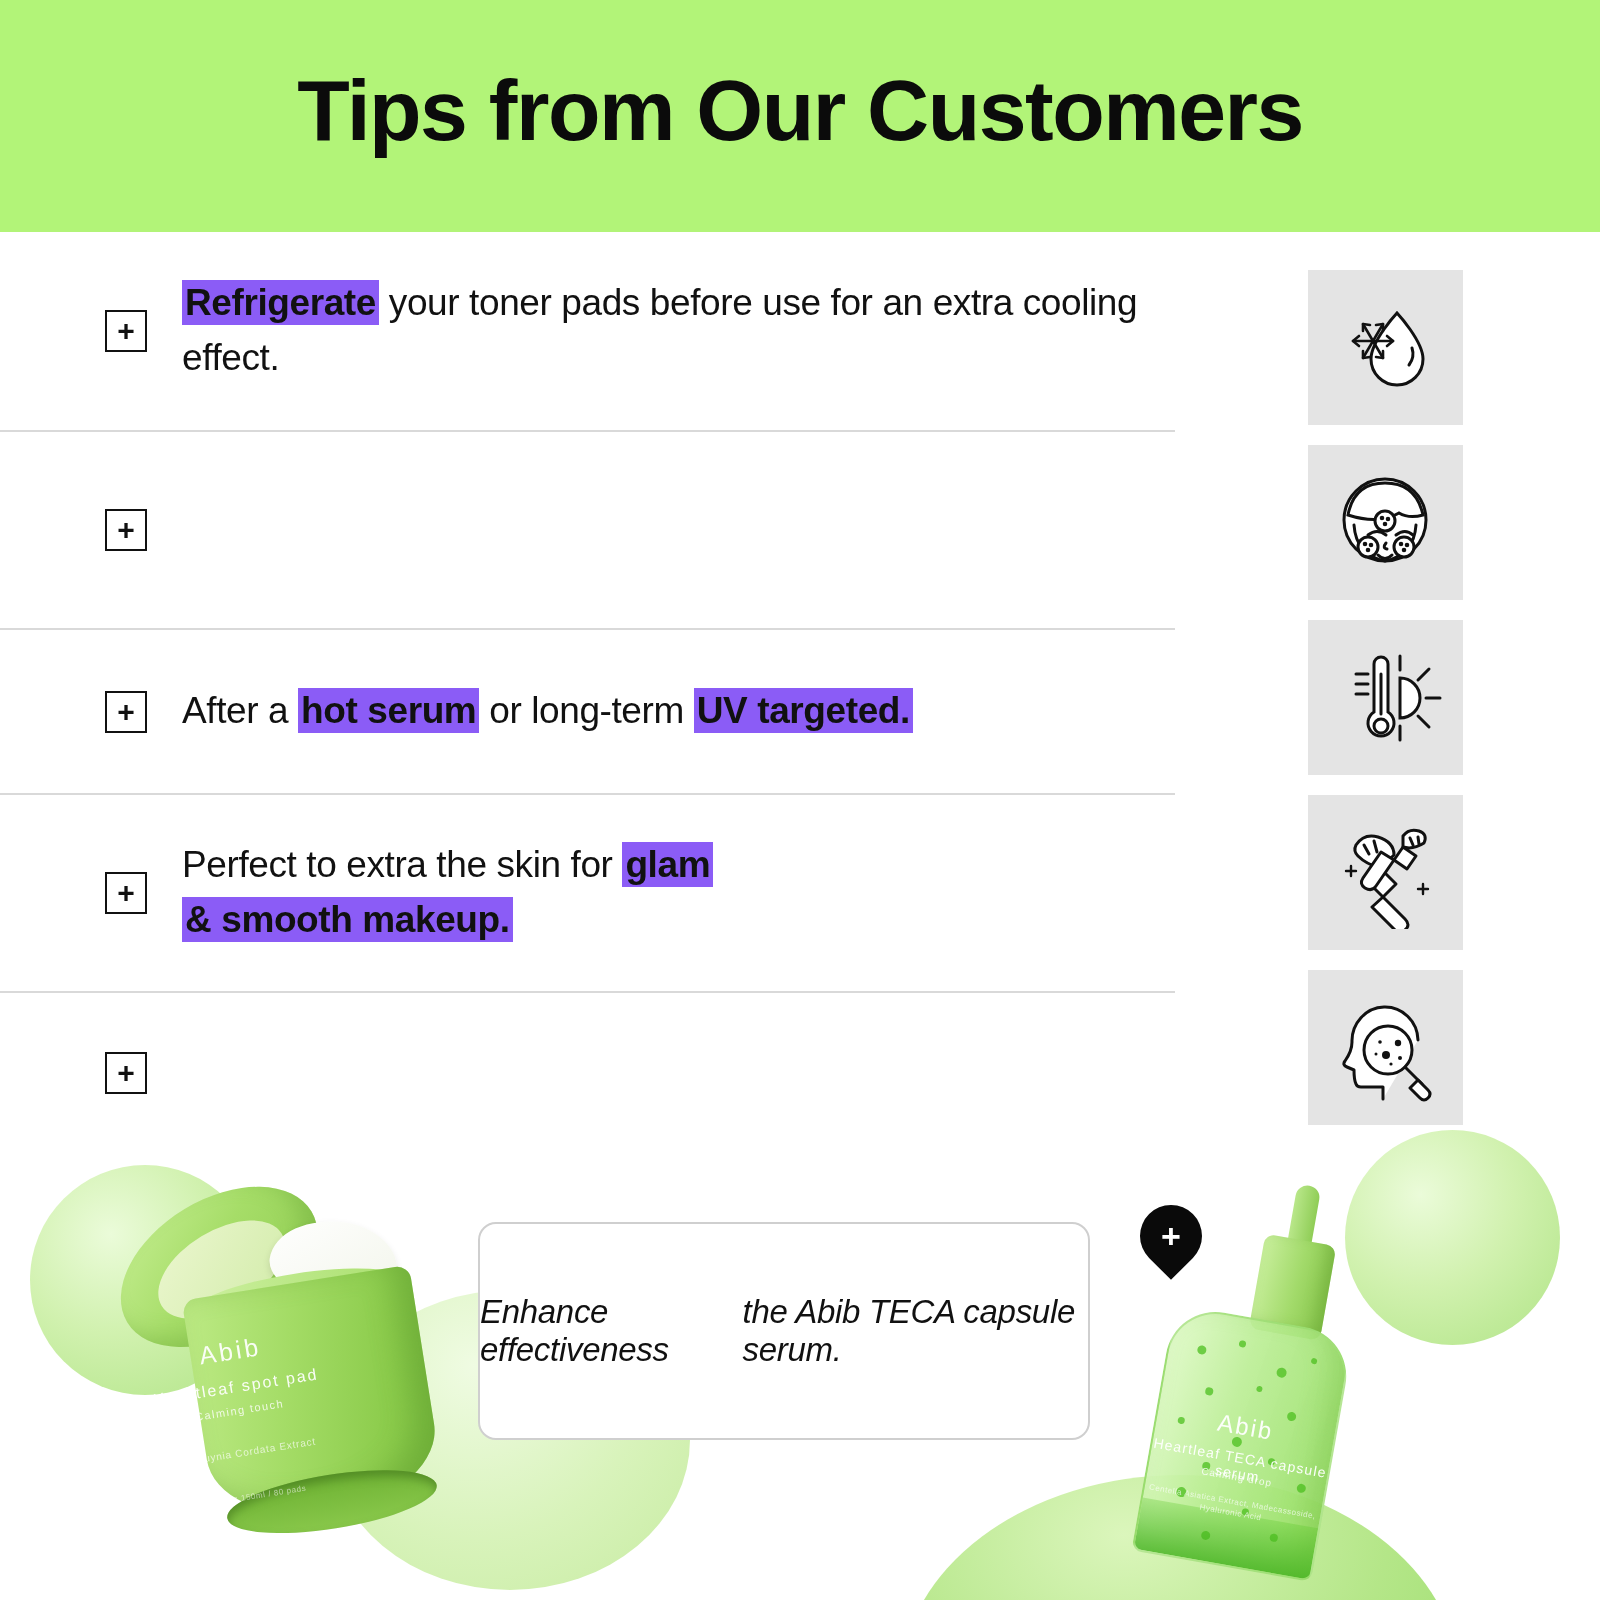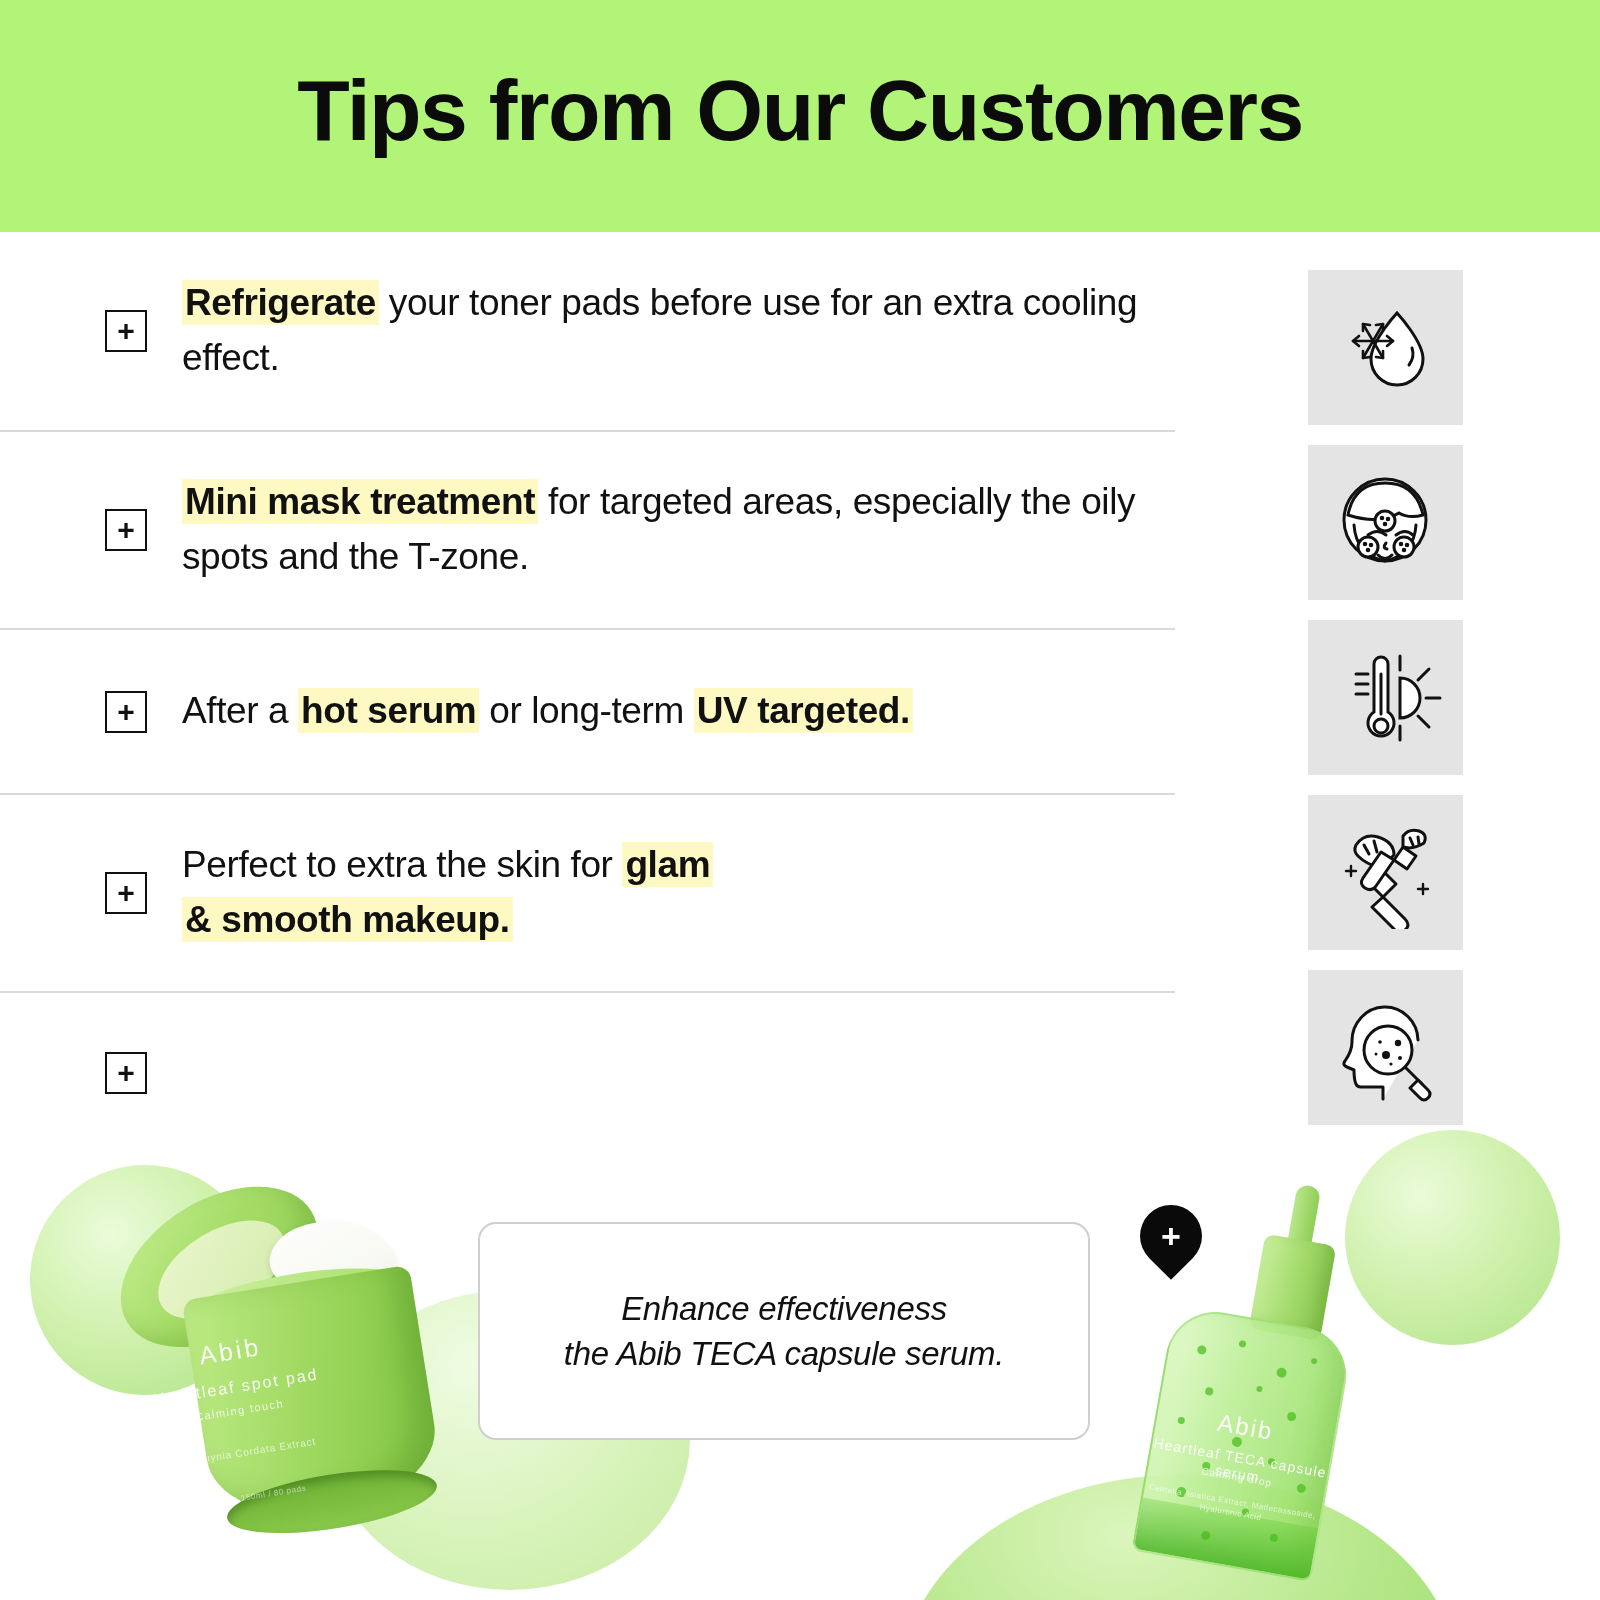--- a/index.html
+++ b/index.html
@@ -46,21 +46,21 @@
     color:#111;
     margin-right:35px;
   }
 
   .tip-text{
     font-size:37px; line-height:1.48; color:#111;
     letter-spacing:-0.4px;
     padding:34px 0;
   }
   .hl{
-    background:#fef9c3;
+    background:#8b5cf6;
     font-weight:700;
     padding:2px 3px;
     box-decoration-break:clone;
     -webkit-box-decoration-break:clone;
   }
 
   
   .r1{ height:200px; }
   .r2{ height:198px; }
   .r3{ height:165px; }
@@ -210,21 +210,21 @@
     color:#fff; font-size:34px; font-weight:700; line-height:1;
   }
 
   
   .callout{
     position:absolute; left:478px; top:1222px;
     width:612px; height:218px;
     background:#ffffff;
     border:2px solid #cfcfcf;
     border-radius:18px;
-    display:flex; flex-direction:column;
+    display:flex; flex-direction:row;
     align-items:center; justify-content:center;
     gap:7px;
     z-index:5;
   }
   .callout-line{
     font-style:italic; font-size:33px; color:#111; letter-spacing:-.3px;
   }
   .callout-line b{ font-weight:400; }
 </style>
 </head>
@@ -238,23 +238,20 @@
 
   <div class="tip-row r1">
     <div class="plus-box">+</div>
     <div class="tip-text">
       <span class="hl">Refrigerate</span><span> your toner pads before use for an extra cooling effect.</span>
     </div>
   </div>
 
   <div class="tip-row r2">
     <div class="plus-box">+</div>
-    <div class="tip-text">
-      <span class="hl">Mini mask treatment</span><span> for targeted areas, especially the oily spots and the T-zone.</span>
-    </div>
   </div>
 
   <div class="tip-row r3">
     <div class="plus-box">+</div>
     <div class="tip-text">
       <span>After a </span><span class="hl">hot serum</span><span> or long-term </span><span class="hl">UV targeted.</span>
     </div>
   </div>
 
   <div class="tip-row r4">

